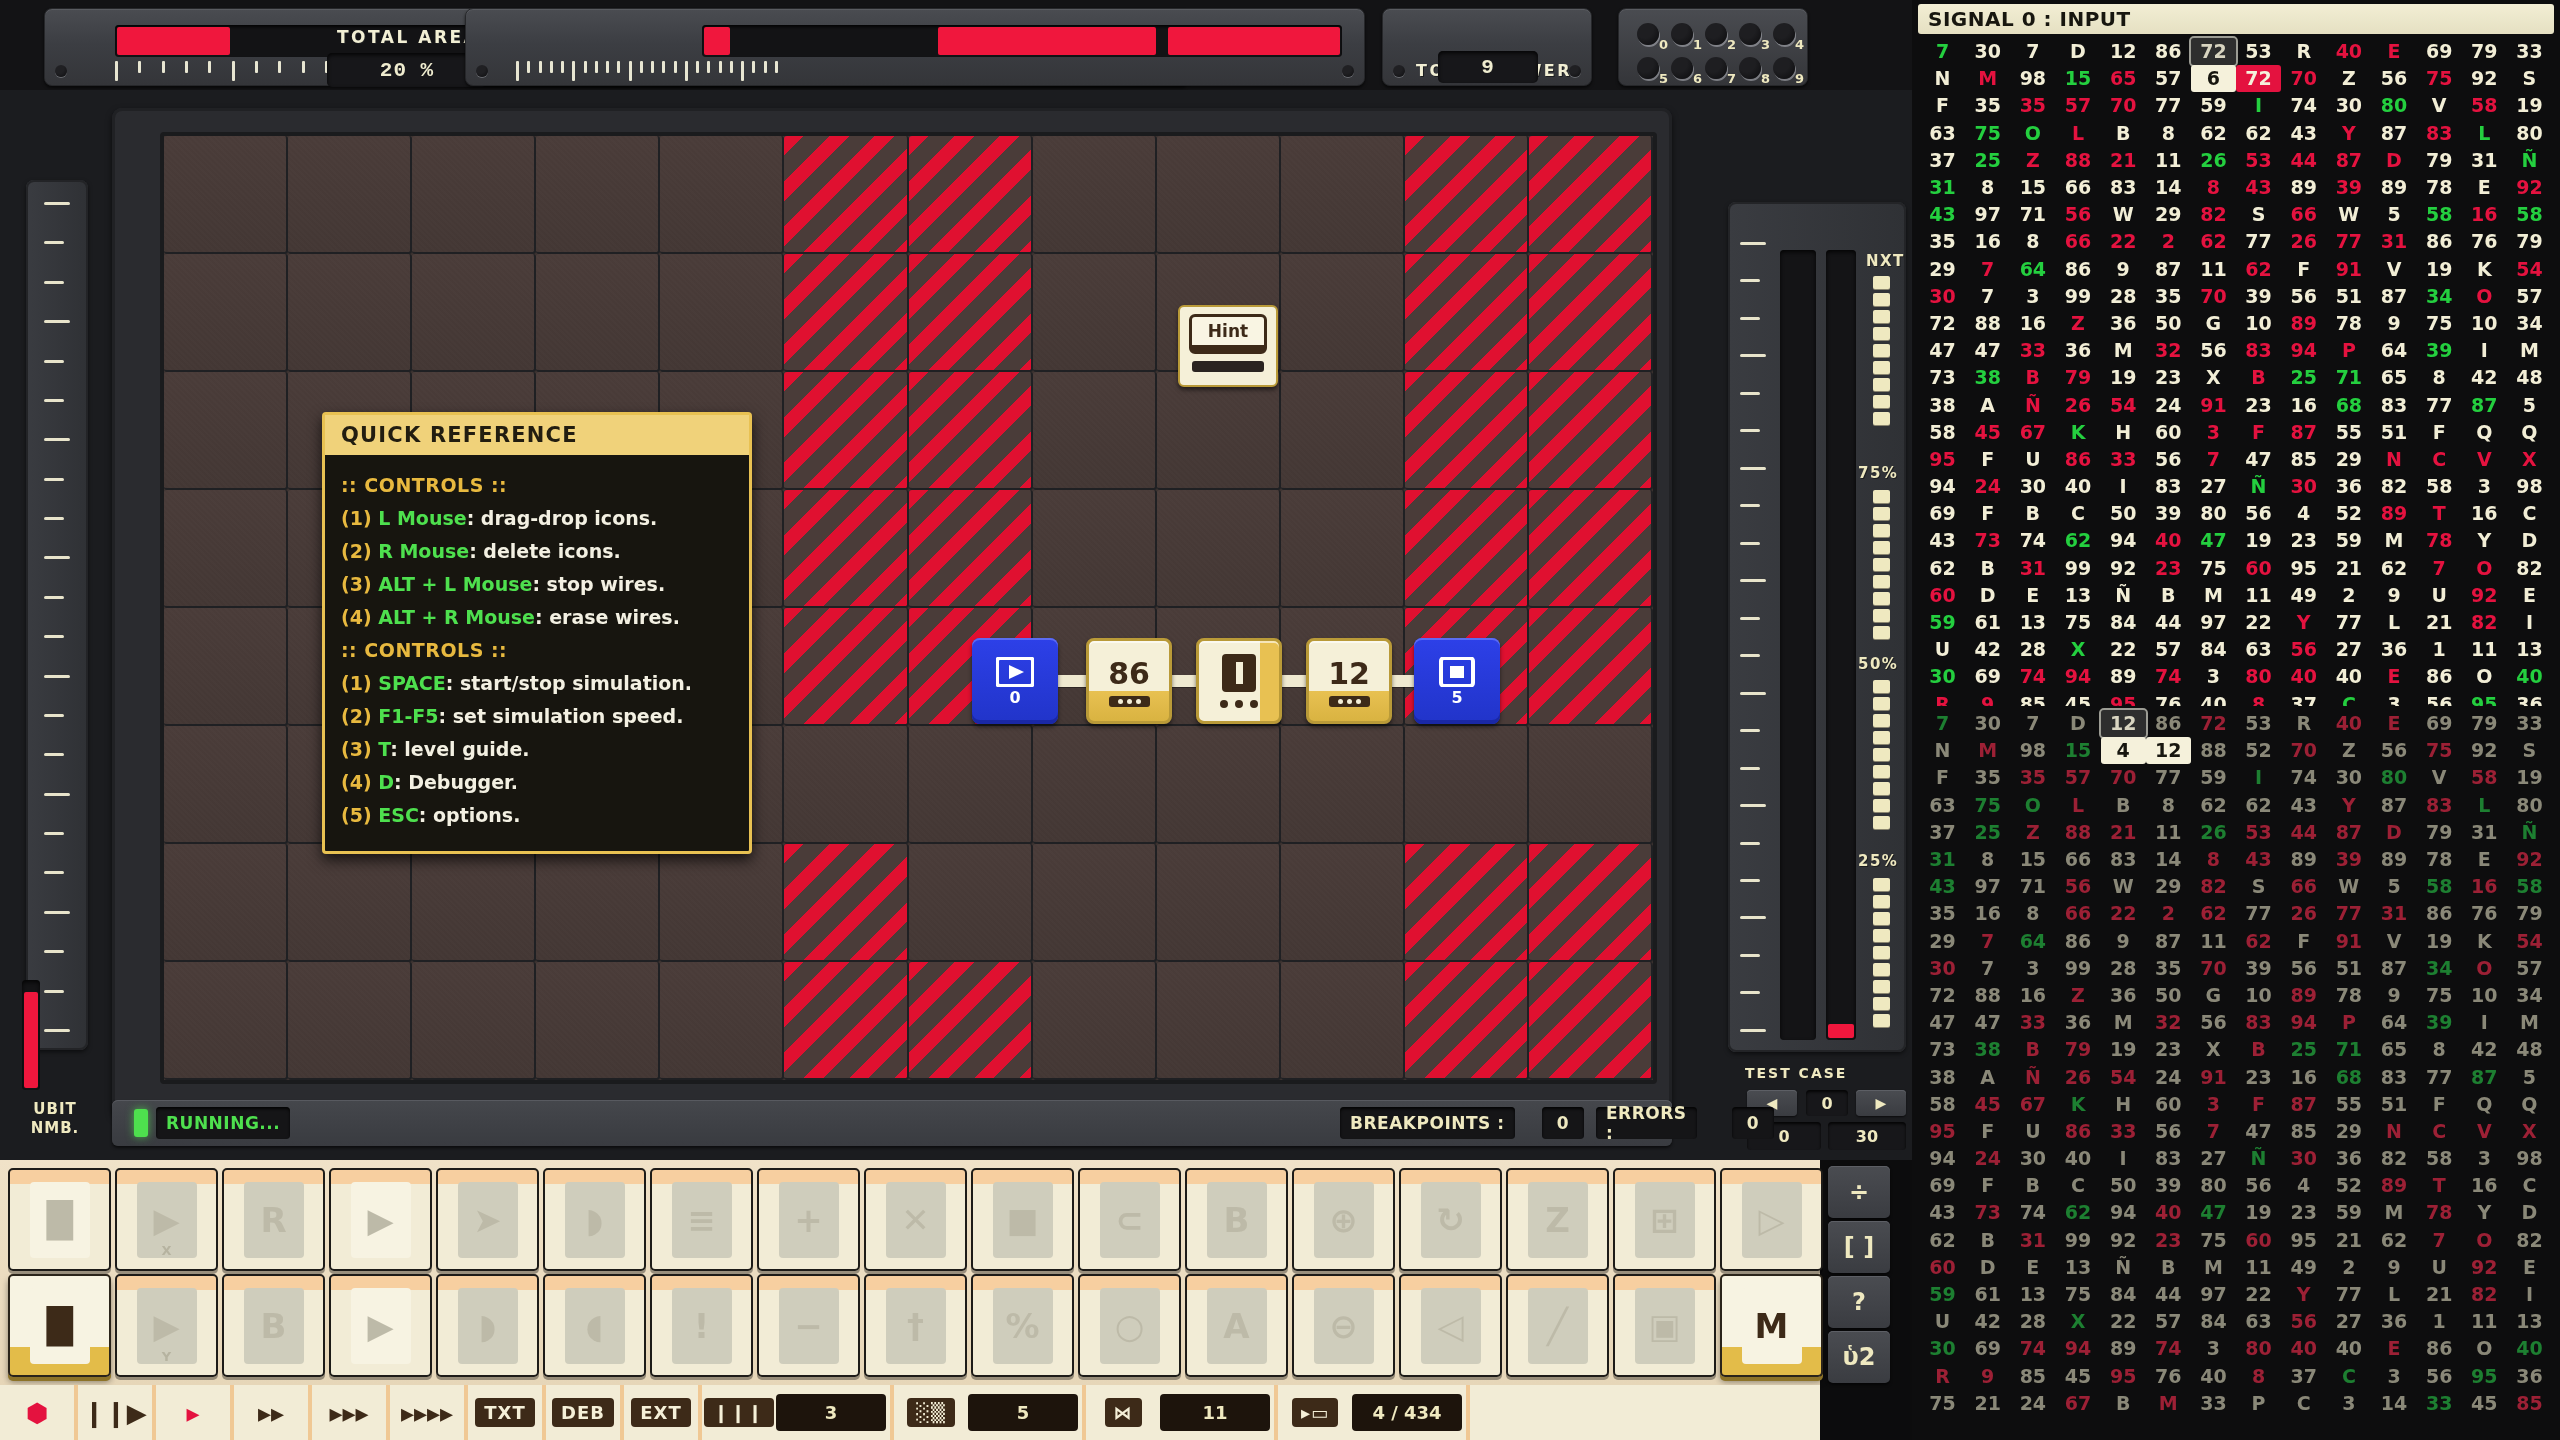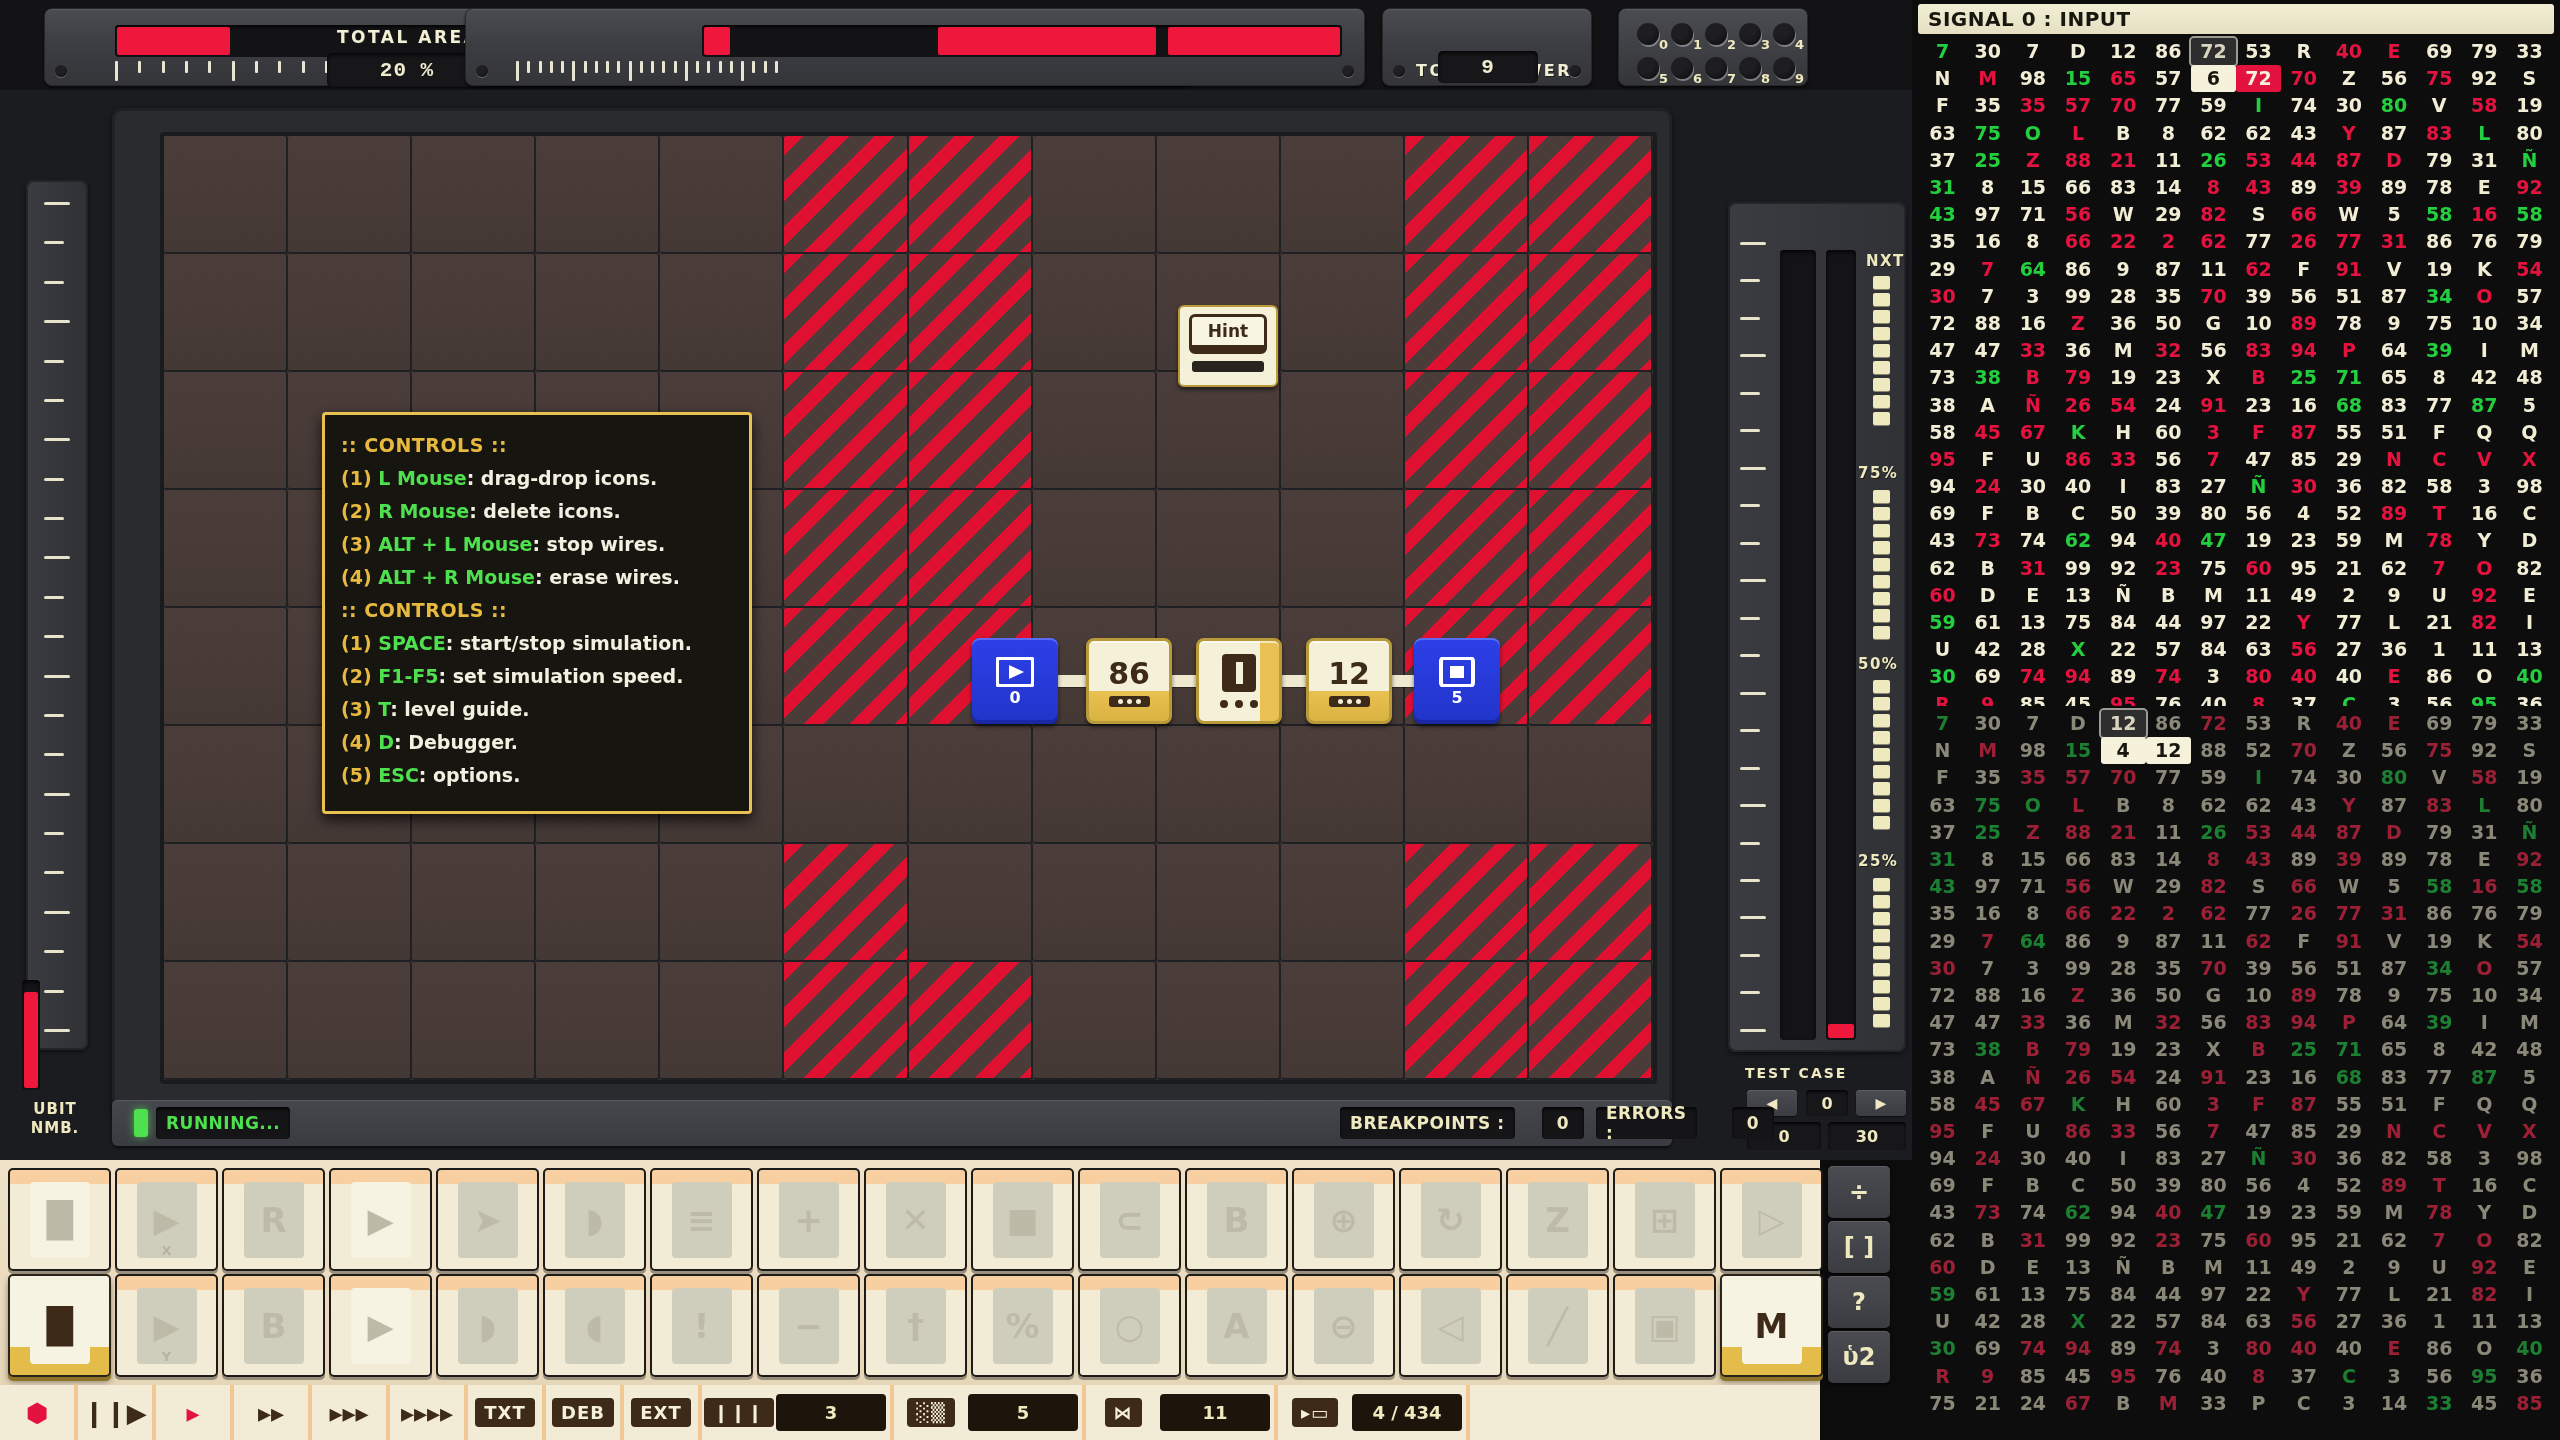--- a/index.html
+++ b/index.html
@@ -498,20 +498,21 @@
       </span>
       <span class="ionum">5</span>
     </div>
 
     <div class="hintbtn" style="left:1178px; top:215px;">
       <div class="scr">Hint</div>
       <div class="base"></div>
     </div>
 
     <div class="qref" style="left:322px; top:322px;">
+      <div class="qref-title">QUICK REFERENCE</div>
       <div class="qref-body" id="qrefBody">
           <div class="sec">:: CONTROLS ::</div>
           <div class="row"><span class="n">(1)</span> <span class="k">L Mouse</span><span>: drag-drop icons.</span></div>
           <div class="row"><span class="n">(2)</span> <span class="k">R Mouse</span><span>: delete icons.</span></div>
           <div class="row"><span class="n">(3)</span> <span class="k">ALT + L Mouse</span><span>: stop wires.</span></div>
           <div class="row"><span class="n">(4)</span> <span class="k">ALT + R Mouse</span><span>: erase wires.</span></div>
           <div class="sec">:: CONTROLS ::</div>
           <div class="row"><span class="n">(1)</span> <span class="k">SPACE</span><span>: start/stop simulation.</span></div>
           <div class="row"><span class="n">(2)</span> <span class="k">F1-F5</span><span>: set simulation speed.</span></div>
           <div class="row"><span class="n">(3)</span> <span class="k">T</span><span>: level guide.</span></div>

